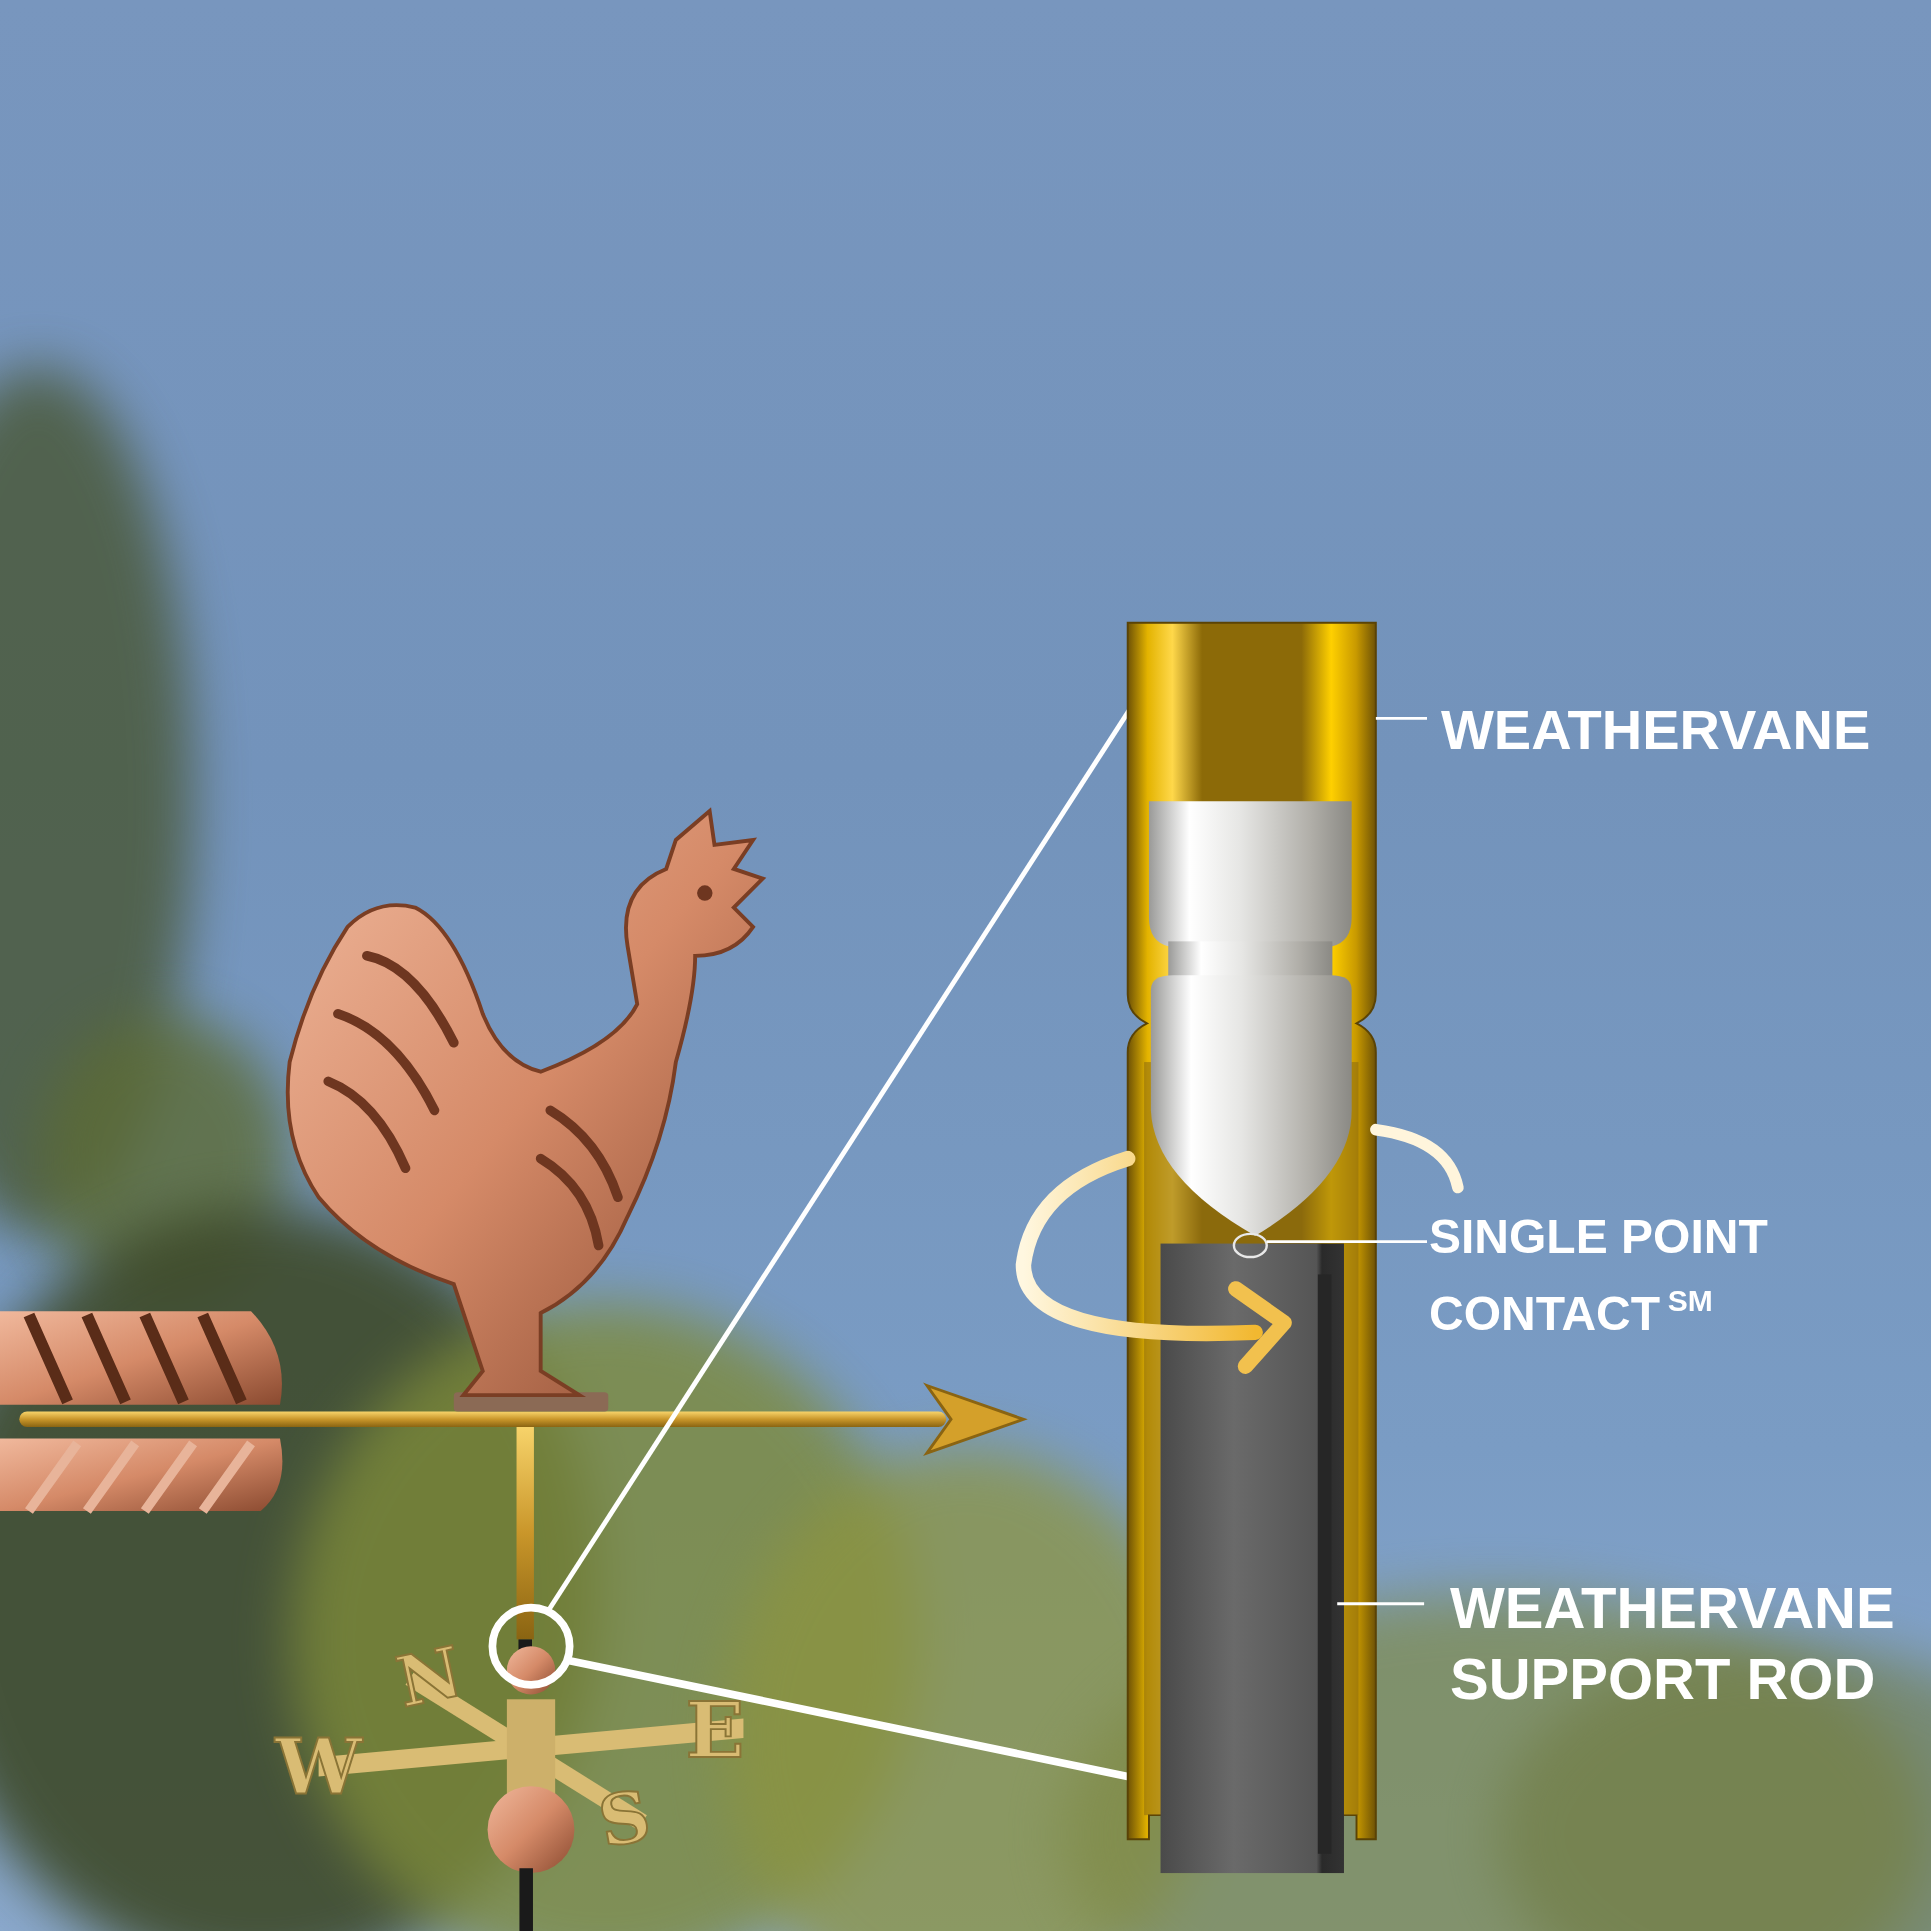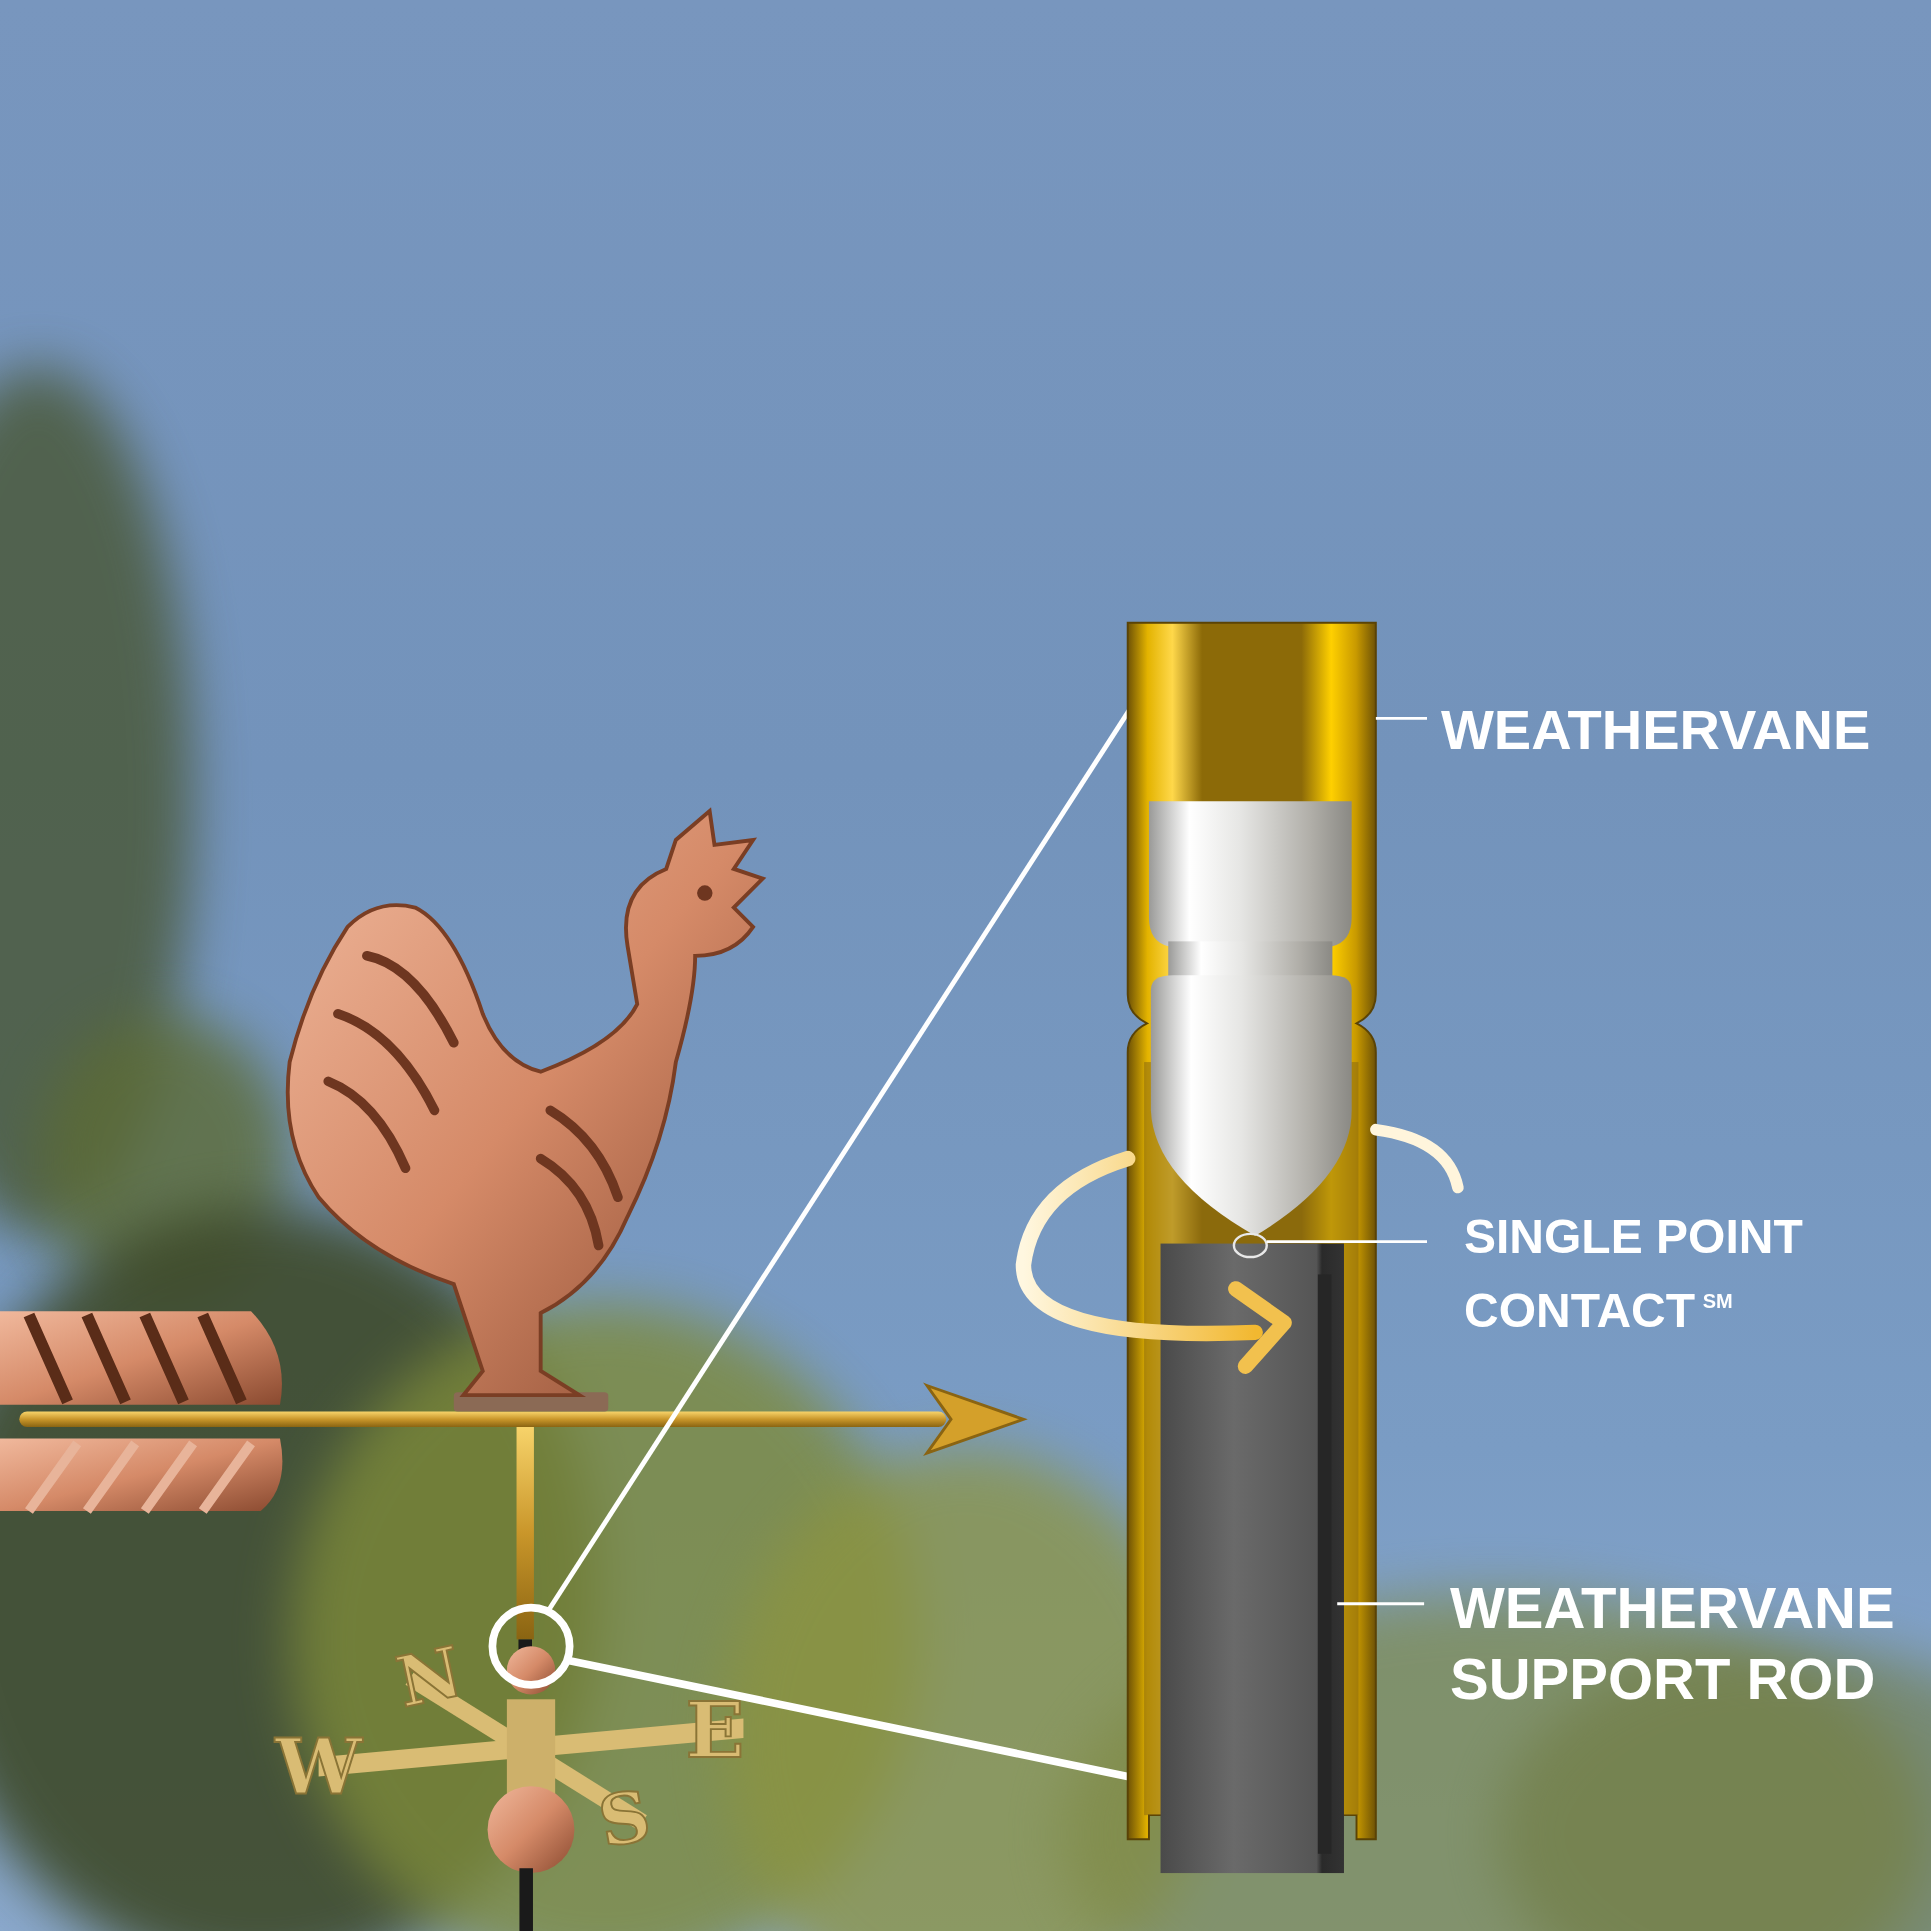--- a/index.html
+++ b/index.html
@@ -20,22 +20,22 @@
   .headline { position: absolute; right: 87px; text-align: right; color: #ffffff;
               font-weight: 700; letter-spacing: 1px; line-height: 1; white-space: nowrap; }
   .h1 { top: 97px; font-size: 106px; right: 89px; }
   .h2 { top: 239px; font-size: 93px; right: 93px; }
 
   .callout { position: absolute; color: #ffffff; font-weight: 700; line-height: 1.1; white-space: nowrap; }
   .callout .line { display: block; }
   .c-brass { left: 1441px; top: 693px; font-size: 56px; line-height: 73px; }
   .c-excl { left: 1429px; top: 1205px; }
   .c-excl .l1 { font-size: 60px; line-height: 68px; }
-  .c-excl .l2, .c-excl .l3 { font-size: 48px; line-height: 64px; margin-left: 35px; }
-  .c-excl sup { font-size: 20px; vertical-align: 19.3px; margin-left: 7.7px; }
+  .c-excl .l2, .c-excl .l3 { font-size: 48px; line-height: 64px; }
+  .c-excl sup { font-size: 30px; vertical-align: 19.3px; margin-left: 7.7px; }
   .c-rod { left: 1450px; top: 1572px; font-size: 58px; line-height: 71px; }
 
   svg.overlay { position: absolute; left: 0; top: 0; }
 </style>
 </head>
 <body>
 
 <div class="scene">
 
   <div class="tree t1"></div>

